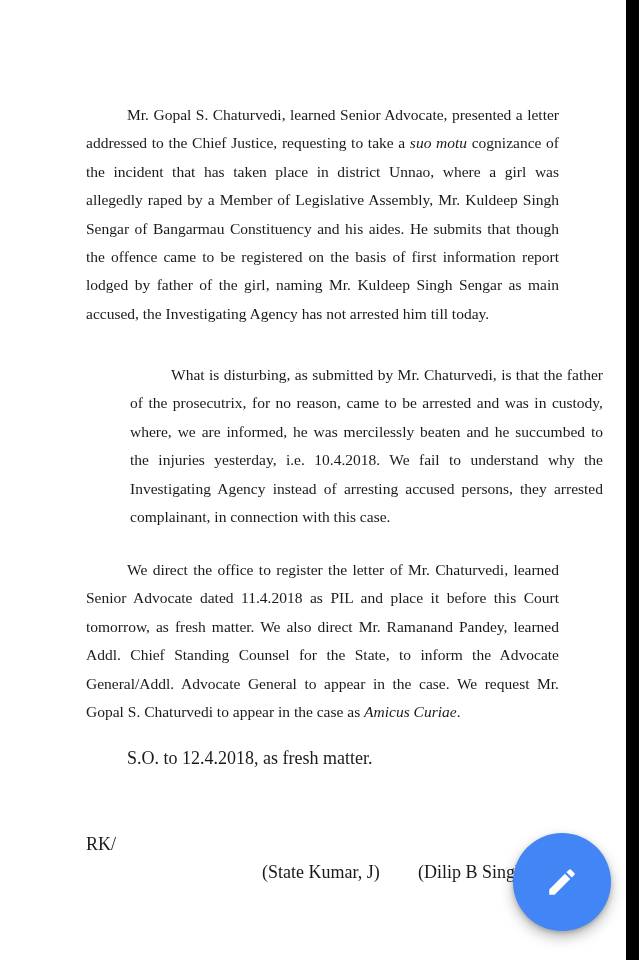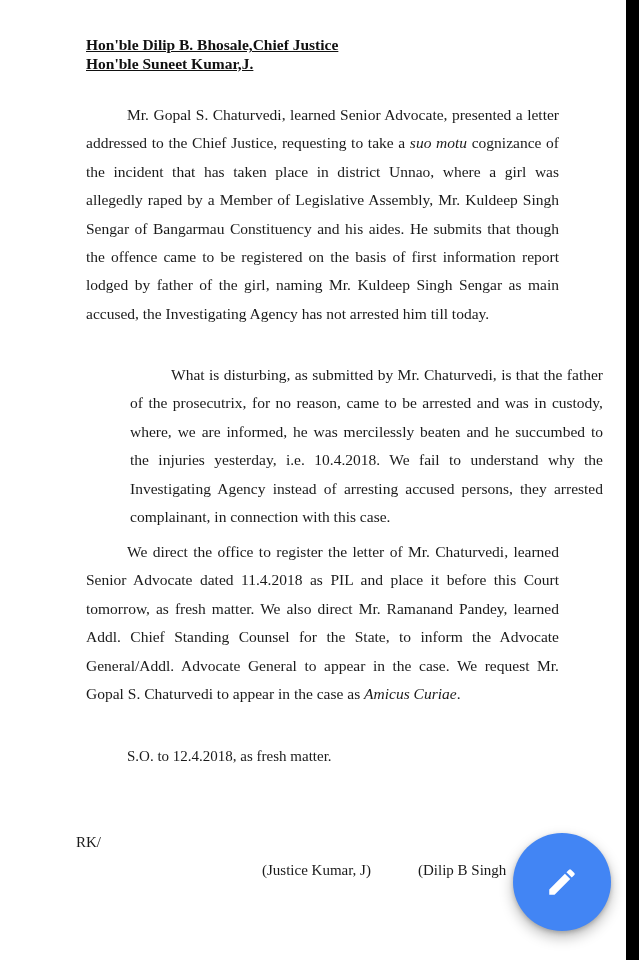--- a/index.html
+++ b/index.html
@@ -25,61 +25,57 @@
     .bench div { white-space: nowrap; }
     .para {
       position: absolute; left: 86px; width: 473px;
       font-size: 15.5px; line-height: 28.4px;
       text-align: justify; margin: 0;
     }
     .para .indent { display: inline-block; width: 41px; }
     .para i { font-style: italic; }
     #p1 { top: 101px; }
     #p2 { top: 361px; margin-left: 44px; }
-    #p3 { top: 538px; }
+    #p3 { top: 556px; }
     .line {
-      position: absolute; font-size: 15px; white-space: nowrap; font-family: Liberation Serif, serif;
+      position: absolute; font-size: 18px; white-space: nowrap; font-family: Liberation Serif, serif;
     }
     #so { left: 127px; top: 748px; }
     #order-date { left: 86px; top: 809px; }
     #order-date b { font-weight: bold; }
-    #rk { left: 76px; top: 834px; }
+    #rk { left: 86px; top: 834px; }
     #sig1 { left: 262px; top: 862px; }
     #sig2 { left: 418px; top: 862px; }
     .fab {
       position: absolute; left: 513px; top: 833px; width: 98px; height: 98px;
       border-radius: 50%; background: #4285f4;
       box-shadow: 0 6px 14px rgba(0,0,0,0.28), 0 2px 4px rgba(0,0,0,0.18);
       display: flex; align-items: center; justify-content: center;
       cursor: pointer;
     }
     .fab svg { width: 34px; height: 34px; }
   </style>
 </head>
 <body>
 
 <div class="page">
 
-  <div class="bench">
-    <div>Hon'ble Dilip B. Bhosale,Chief Justice</div>
-    <div>Hon'ble Suneet Kumar,J.</div>
-  </div>
 
   <p class="para" id="p1"><span class="indent"></span><span>Mr. Gopal S. Chaturvedi, learned Senior Advocate, presented a letter addressed to the Chief Justice, requesting to take a </span><i>suo motu</i><span> cognizance of the incident that has taken place in district Unnao, where a girl was allegedly raped by a Member of Legislative Assembly, Mr. Kuldeep Singh Sengar of Bangarmau Constituency and his aides. He submits that though the offence came to be registered on the basis of first information report lodged by father of the girl, naming Mr. Kuldeep Singh Sengar as main accused, the Investigating Agency has not arrested him till today.</span></p>
 
   <p class="para" id="p2"><span class="indent"></span><span>What is disturbing, as submitted by Mr. Chaturvedi, is that the father of the prosecutrix, for no reason, came to be arrested and was in custody, where, we are informed, he was mercilessly beaten and he succumbed to the injuries yesterday, i.e. 10.4.2018. We fail to understand why the Investigating Agency instead of arresting accused persons, they arrested complainant, in connection with this case.</span></p>
 
   <p class="para" id="p3"><span class="indent"></span><span>We direct the office to register the letter of Mr. Chaturvedi, learned Senior Advocate dated 11.4.2018 as PIL and place it before this Court tomorrow, as fresh matter. We also direct Mr. Ramanand Pandey, learned Addl. Chief Standing Counsel for the State, to inform the Advocate General/Addl. Advocate General to appear in the case. We request Mr. Gopal S. Chaturvedi to appear in the case as </span><i>Amicus Curiae</i><span>.</span></p>
 
   <div class="line" id="so">S.O. to 12.4.2018, as fresh matter.</div>
 
 
   <div class="line" id="rk">RK/</div>
 
-  <div class="line" id="sig1">(Justice Kumar, J)</div>
+  <div class="line" id="sig1">(State Kumar, J)</div>
   <div class="line" id="sig2">(Dilip B Singh</div>
 </div>
 
 <div class="edge-strip"></div>
 
 <div class="fab">
   <svg viewBox="0 0 24 24">
     <path fill="#ffffff" d="M3 17.25V21h3.75L17.81 9.94l-3.75-3.75L3 17.25zM20.71 7.04a1 1 0 0 0 0-1.41l-2.34-2.34a1 1 0 0 0-1.41 0l-1.83 1.83 3.75 3.75 1.83-1.83z"></path>
   </svg>
 </div>

